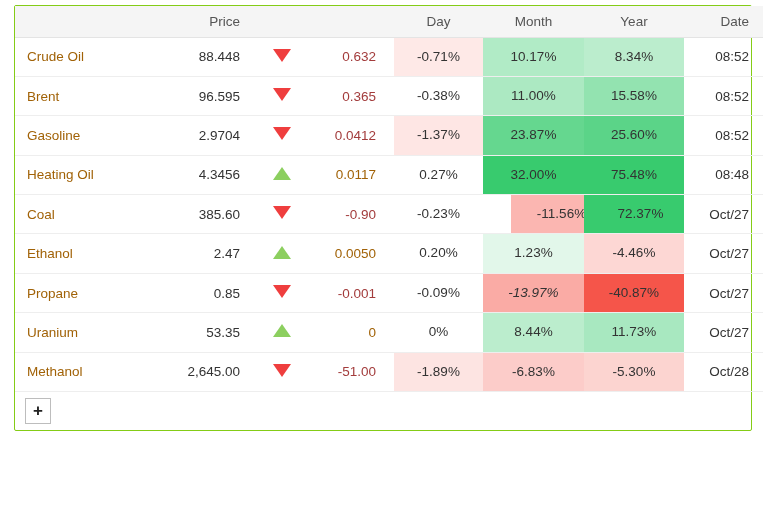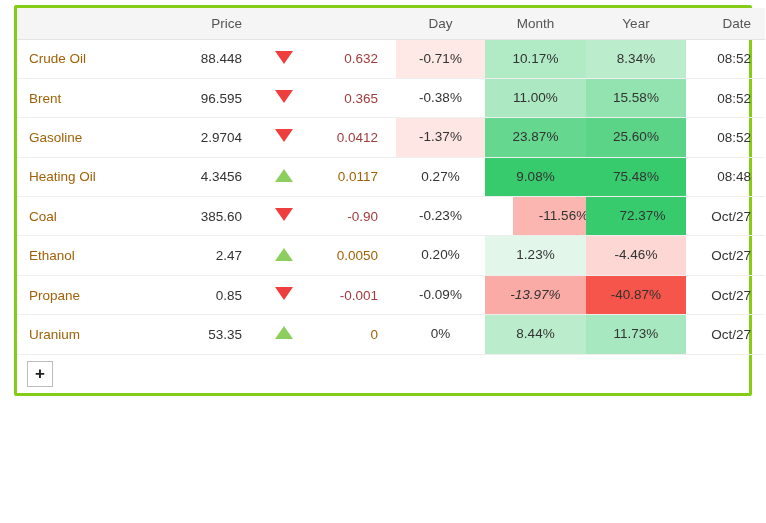--- a/index.html
+++ b/index.html
@@ -9,21 +9,21 @@
     font-family:"Liberation Sans","DejaVu Sans",sans-serif;
     -webkit-font-smoothing:antialiased;
     overflow:hidden;
   }
   #app{position:relative;width:766px;height:523px;}
 
   .panel{
     position:absolute;
     left:14px; top:5px;
     width:738px;
-    border:3px solid #84cc16;
+    border:1px solid #84cc16;
     border-radius:2px;
     background:#fff;
     box-sizing:border-box;
   }
 
   table.quotes{
     width:100%;
     border-collapse:collapse;
     table-layout:fixed;
     font-size:13.5px;
@@ -180,21 +180,21 @@
           </tr>
           <tr>
             <td class="col-name cell-name">Heating Oil</td>
             <td class="col-price cell-price">4.3456</td>
             <td class="col-arrow"><span class="arrow up"></span></td>
             <td class="col-change cell-change up">0.0117</td>
             <td class="col-day">
               <span class="heat" style="background: transparent;">0.27%</span>
             </td>
             <td class="col-month">
-              <span class="heat" style="background: rgba(34, 197, 94, 0.9);">9.08%</span>
+              <span class="heat" style="background: rgba(34, 197, 94, 0.9);">32.00%</span>
             </td>
             <td class="col-year">
               <span class="heat" style="background: rgba(34, 197, 94, 0.9);">75.48%</span>
             </td>
             <td class="col-date">08:48</td>
           </tr>
           <tr>
             <td class="col-name cell-name">Coal</td>
             <td class="col-price cell-price">385.60</td>
             <td class="col-arrow"><span class="arrow down"></span></td>
@@ -251,19 +251,35 @@
               <span class="heat" style="background: transparent;">0%</span>
             </td>
             <td class="col-month">
               <span class="heat" style="background: rgba(34, 197, 94, 0.31);">8.44%</span>
             </td>
             <td class="col-year">
               <span class="heat" style="background: rgba(34, 197, 94, 0.392);">11.73%</span>
             </td>
             <td class="col-date">Oct/27</td>
           </tr>
+          <tr>
+            <td class="col-name cell-name">Methanol</td>
+            <td class="col-price cell-price">2,645.00</td>
+            <td class="col-arrow"><span class="arrow down"></span></td>
+            <td class="col-change cell-change down">-51.00</td>
+            <td class="col-day">
+              <span class="heat" style="background: rgba(244, 67, 54, 0.145);">-1.89%</span>
+            </td>
+            <td class="col-month">
+              <span class="heat" style="background: rgba(244, 67, 54, 0.27);">-6.83%</span>
+            </td>
+            <td class="col-year">
+              <span class="heat" style="background: rgba(244, 67, 54, 0.23);">-5.30%</span>
+            </td>
+            <td class="col-date">Oct/28</td>
+          </tr>
           <tr class="addrow">
             <td colspan="8"><button class="add-btn">+</button></td>
           </tr>
         </tbody>
     </table>
   </div>
 </div>
 
 </body></html>

